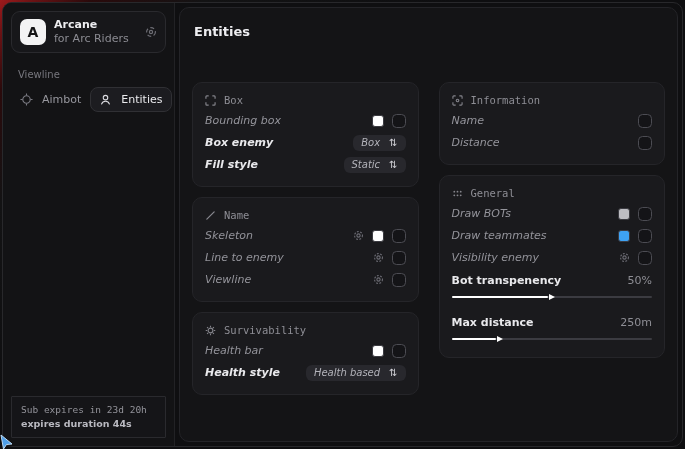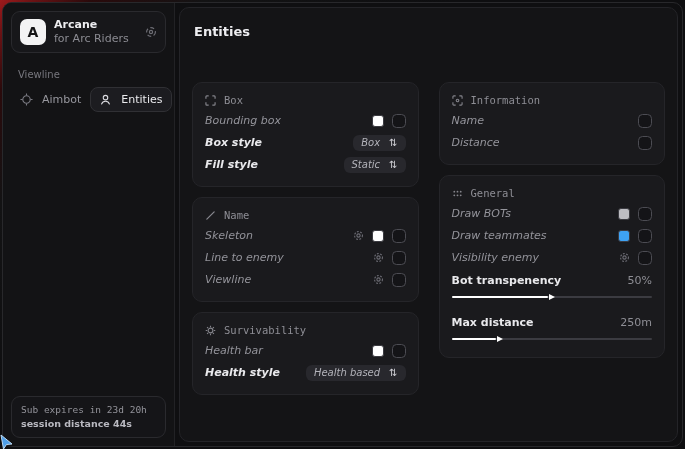--- a/index.html
+++ b/index.html
@@ -54,21 +54,21 @@
     font-size:11px; color:#97979e;
     cursor:pointer;
   }
   .nav-item .ico { display:flex; color:#7b7b83; }
   .nav-item.selected {
     background:#1c1c20; border-color:#303034; color:#eaeaed;
   }
   .nav-item.selected .ico { color:#d9d9de; }
   .sub-card {
     margin-top:auto;
-    border:1px solid #2a2a2e; border-radius:9px;
+    border:1px solid #2a2a2e; border-radius:1px;
     background:#151518;
     padding:6px 9px;
     line-height:1.5;
   }
   .sub-line1 { font-family:"DejaVu Sans Mono", monospace; font-size:9.5px; color:#93939a; }
   .sub-line2 { font-size:9.5px; font-weight:bold; color:#b9b9c0; }
   
   .main {
     flex:1; margin:4px;
     background:#141416;
@@ -207,21 +207,21 @@
             <circle cx="7" cy="7" r="2.2"></circle>
             <circle cx="7" cy="7" r="5" stroke-dasharray="2.2 1.8"></circle>
           </svg>
         </span>
         <span class="label">Settings</span>
       </div>
     </div>
 
     <div class="sub-card">
       <div class="sub-line1">Sub expires in 23d 20h</div>
-      <div class="sub-line2">session distance 44s</div>
+      <div class="sub-line2">expires duration 44s</div>
     </div>
   </div>
 
   <div class="main">
     <div class="main-title">Entities</div>
 
     <div class="columns">
 
       <div class="col">
 
@@ -235,21 +235,21 @@
             <span>Box</span>
           </div>
 
           <div class="row">
             <span class="label">Bounding box</span>
             <span class="swatch" style="background: rgb(255, 255, 255);"></span>
             <span class="checkbox"></span>
           </div>
 
           <div class="row bright">
-            <span class="label">Box style</span>
+            <span class="label">Box enemy</span>
             <span class="dropdown">
               <span>Box</span>
               <span class="dd-caret">⇅</span>
             </span>
           </div>
 
 
           <div class="row bright">
             <span class="label">Fill style</span>
             <span class="dropdown">

